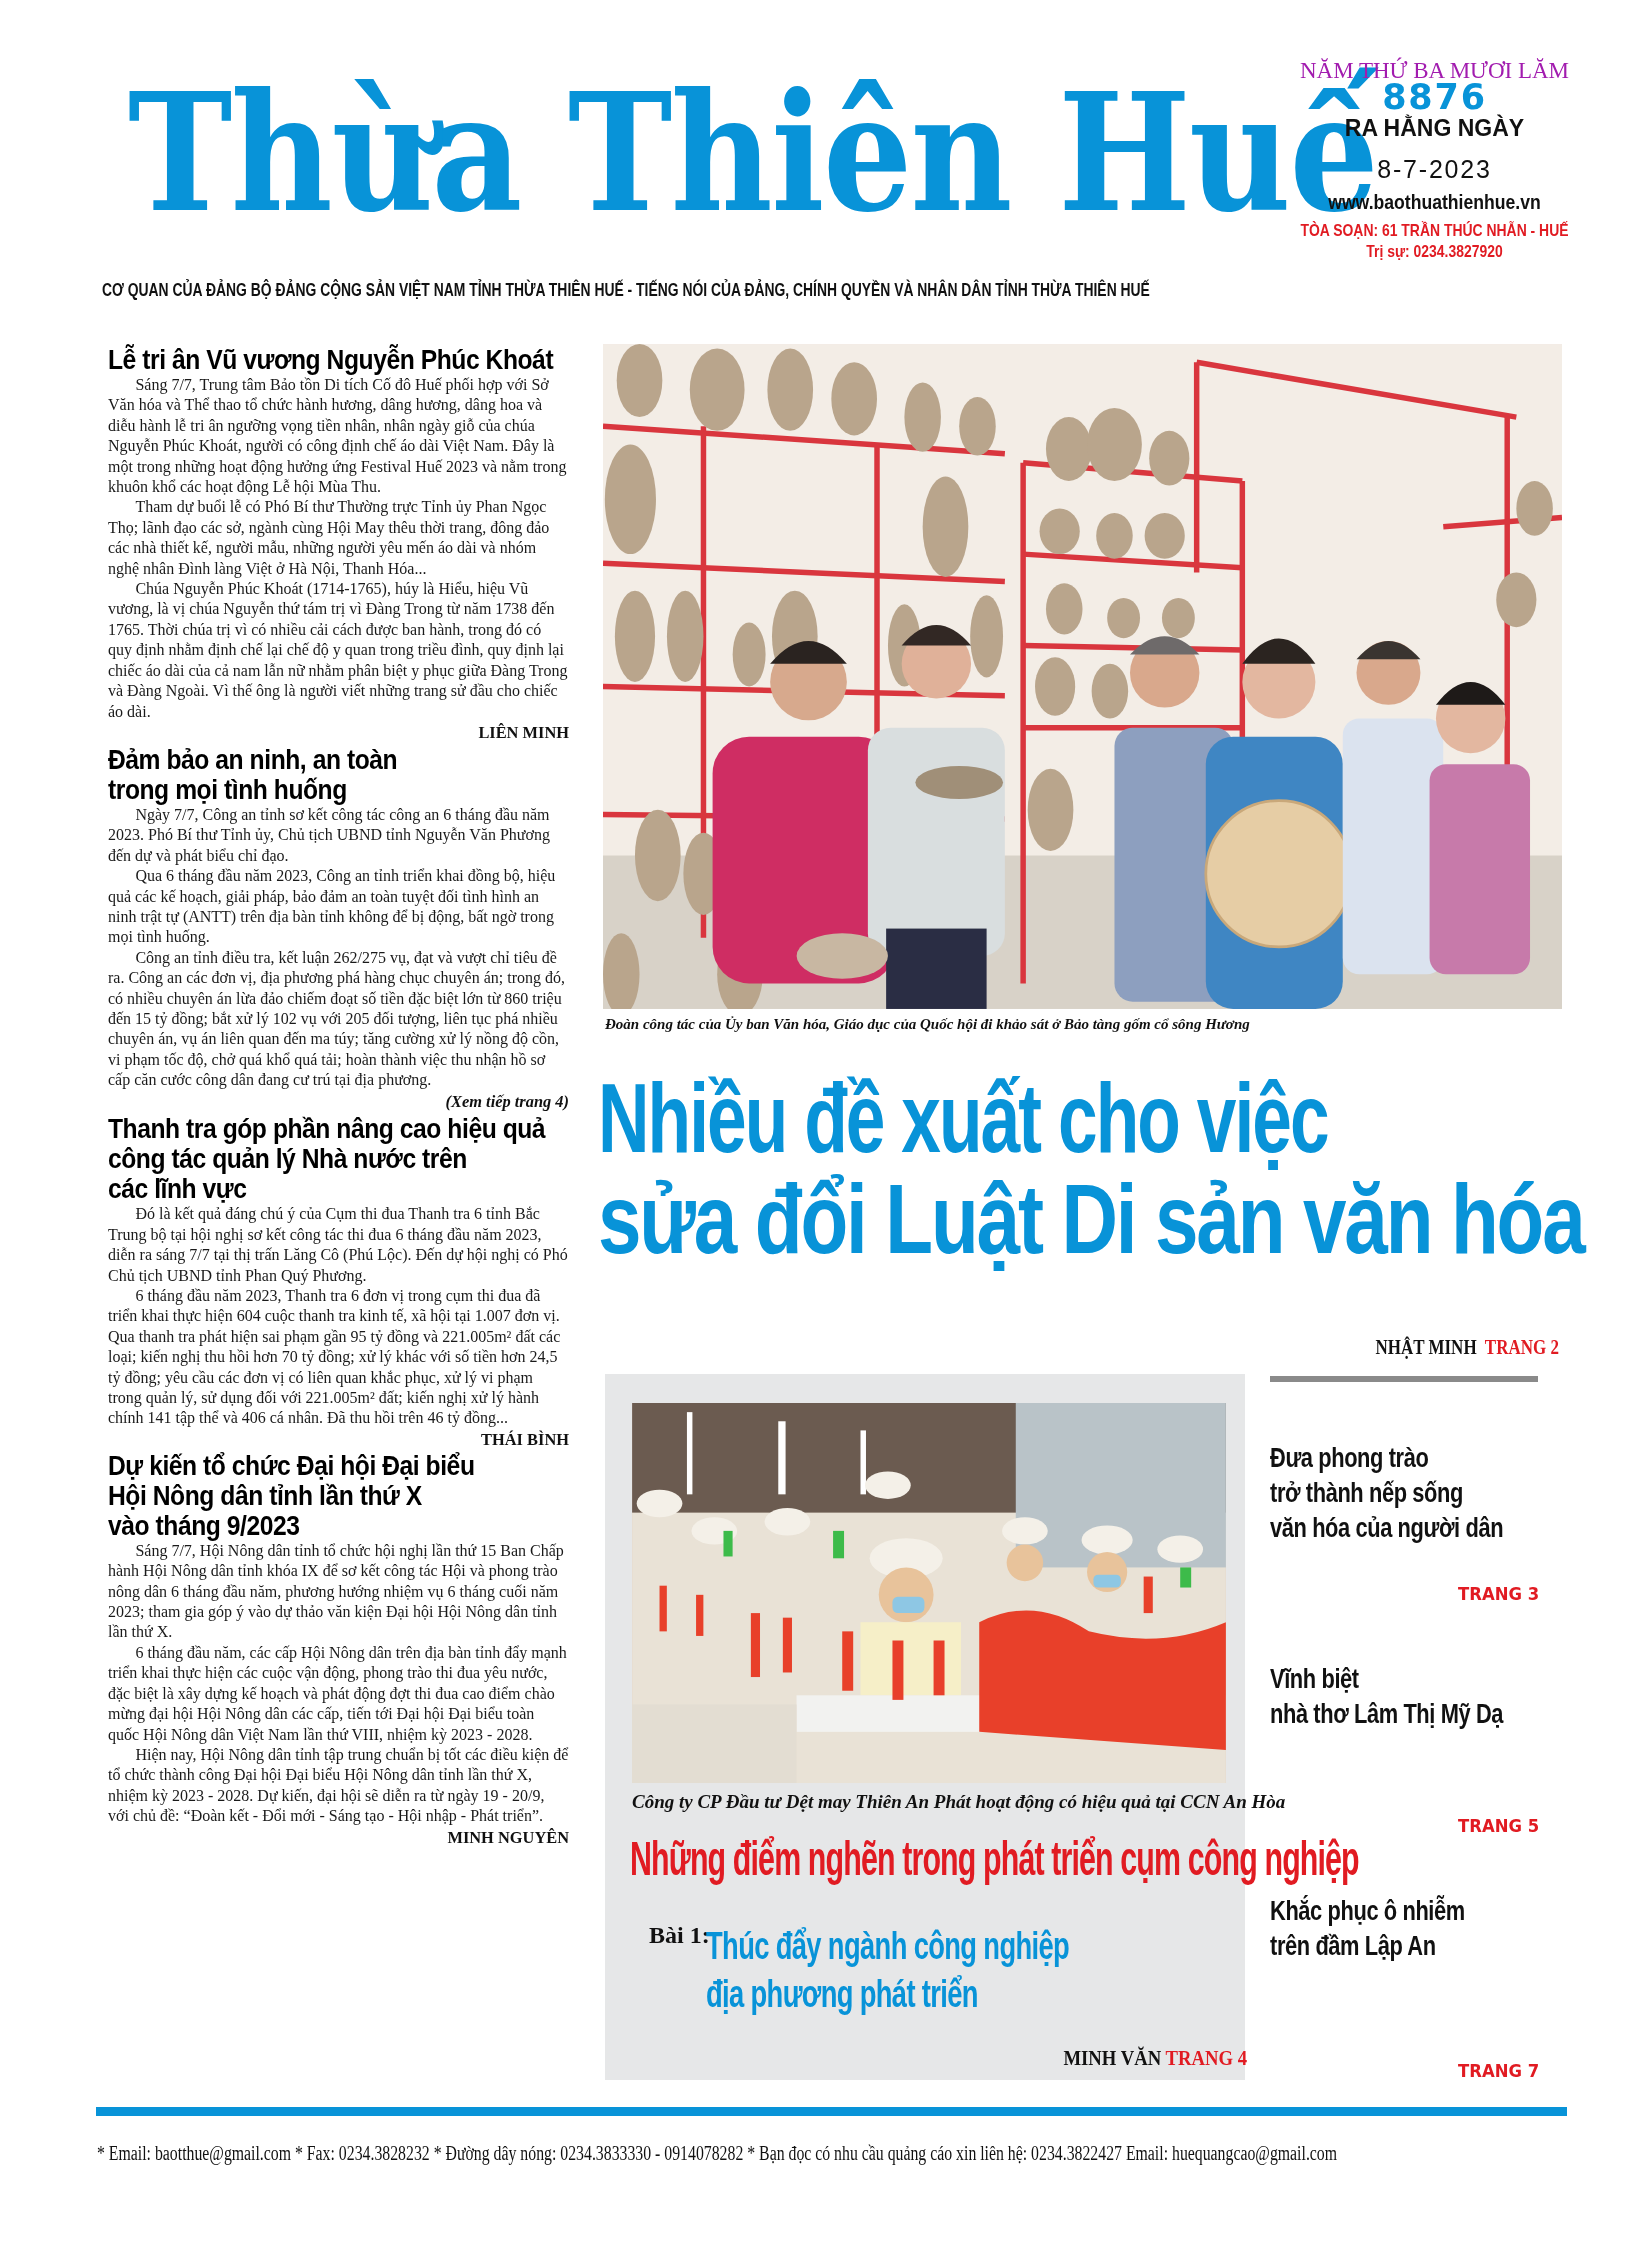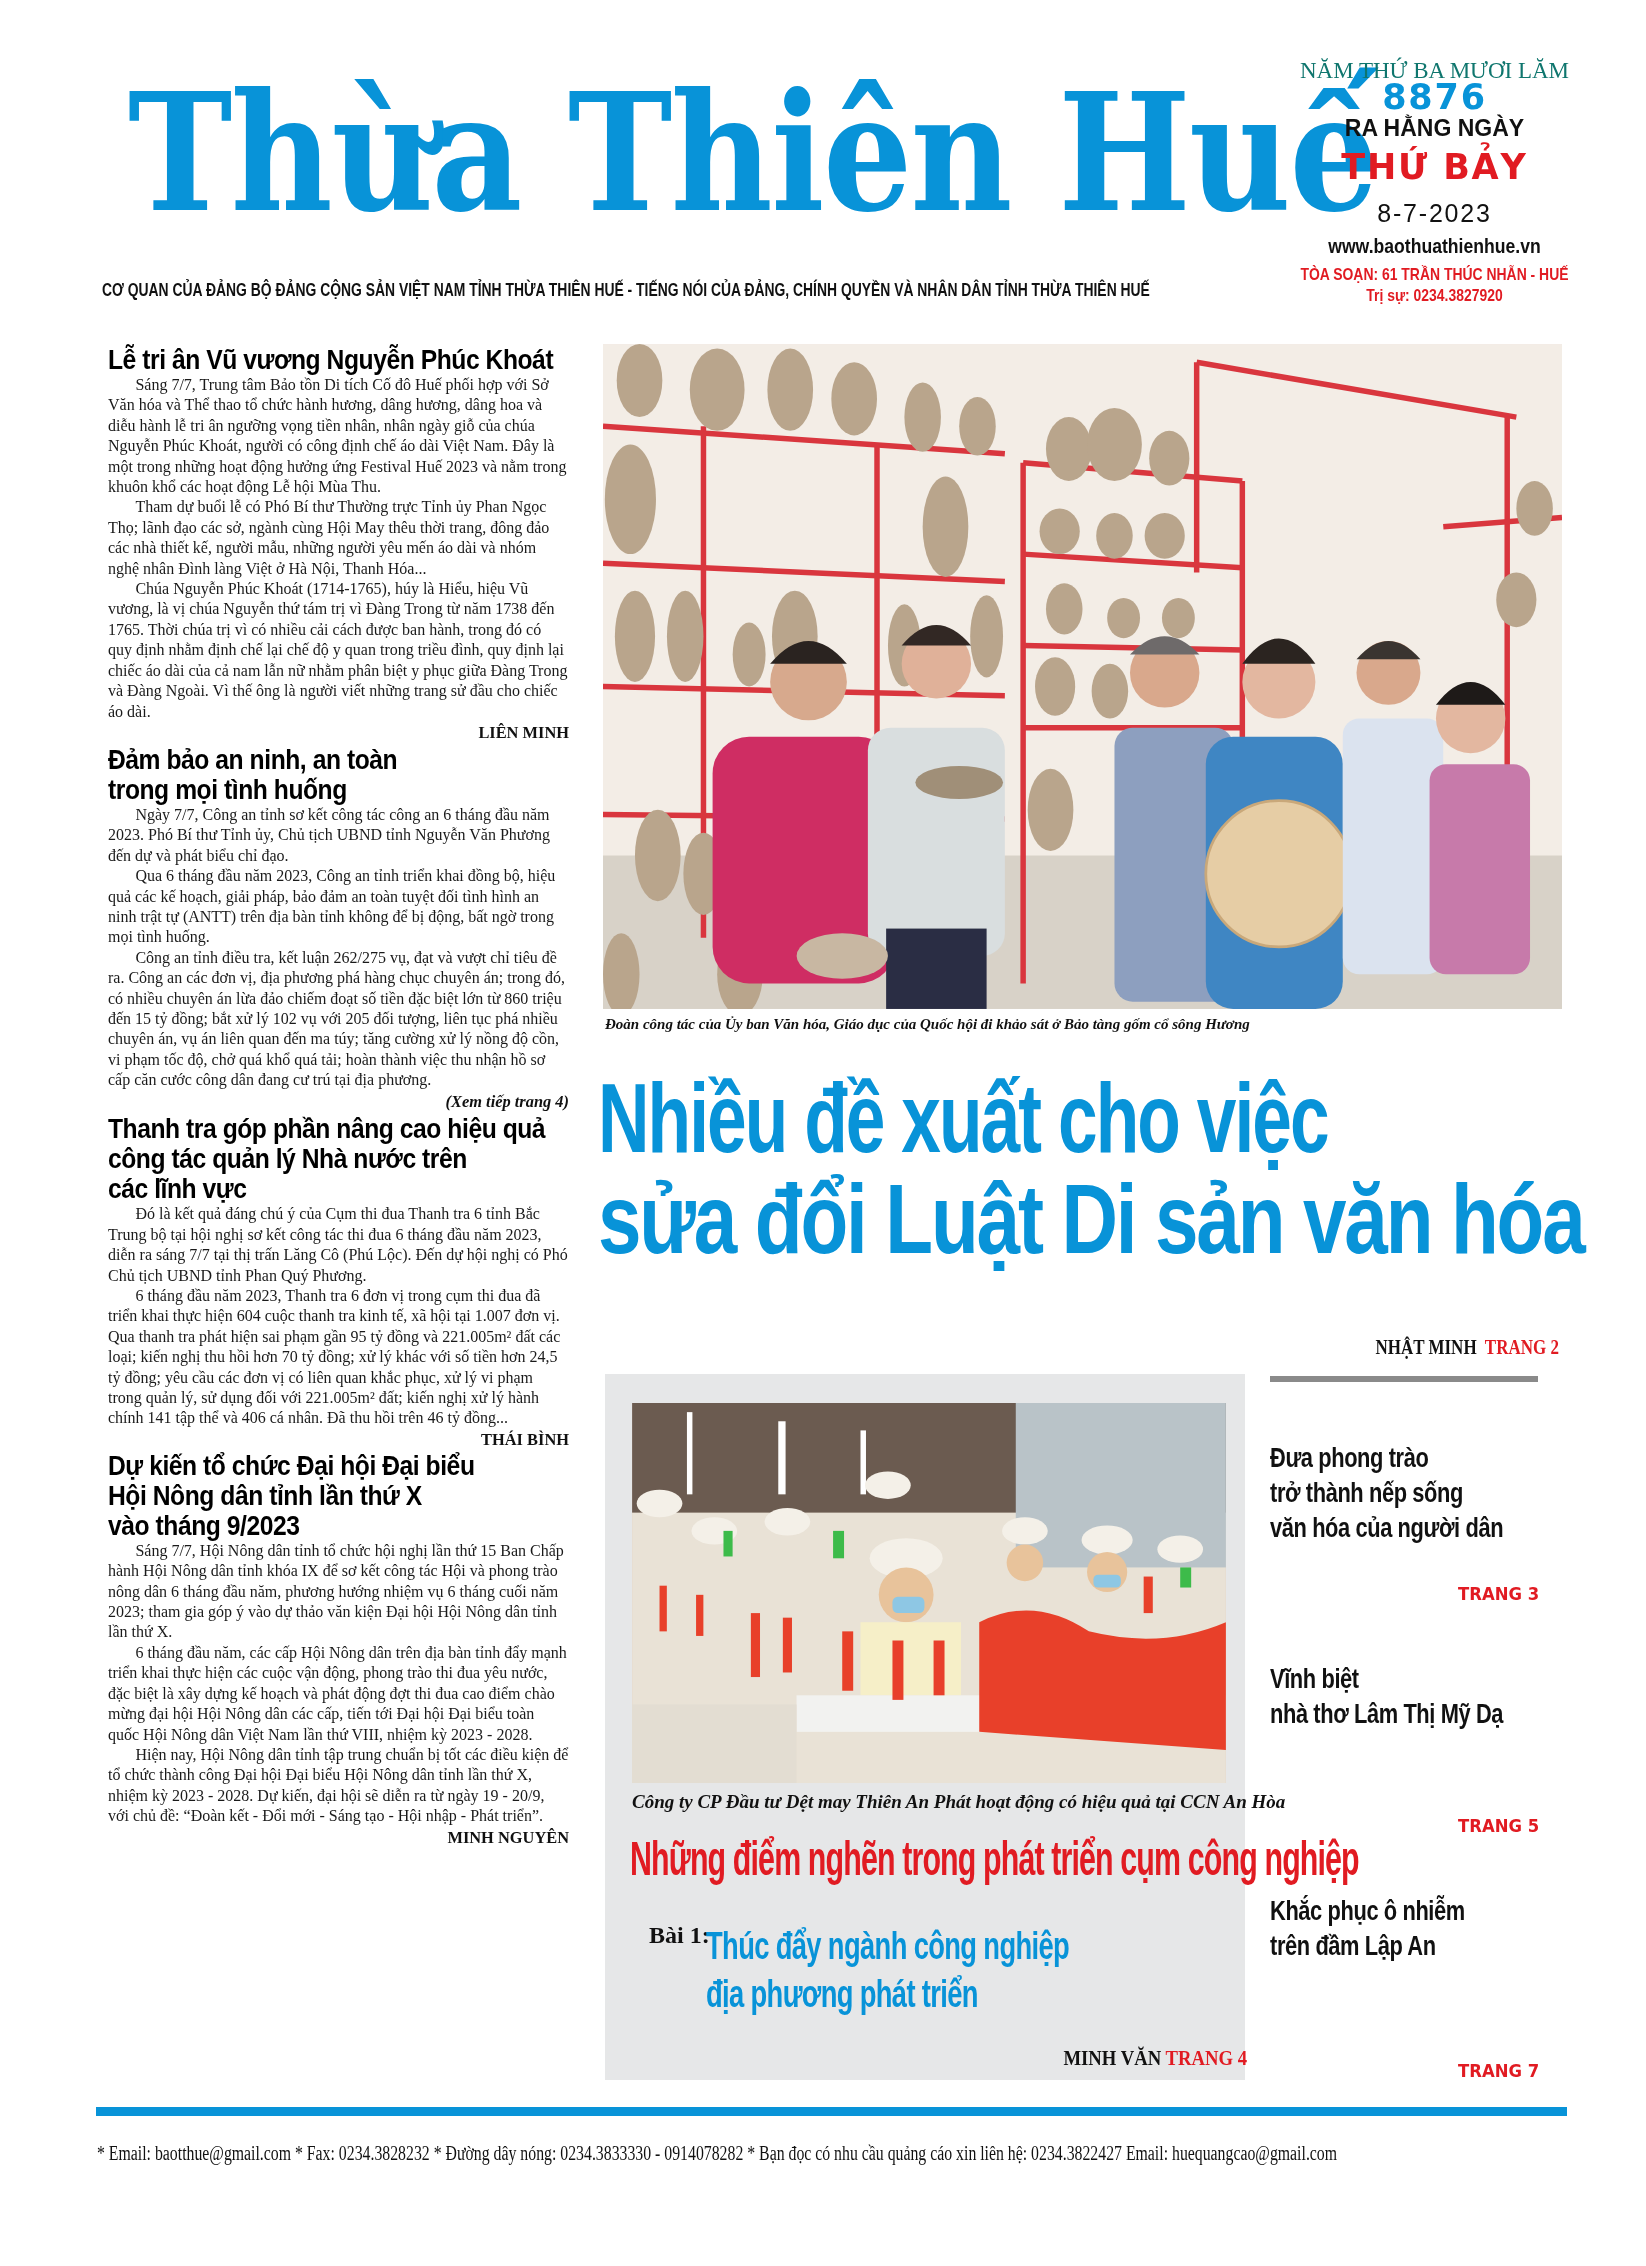--- a/index.html
+++ b/index.html
@@ -8,21 +8,21 @@
 
   
   .masthead-title {
     left: 128px; top: 48px; width: 1133px; height: 210px;
     font-family: "DejaVu Serif", serif; font-weight: bold;
     color: #0893d8; font-size: 163px; line-height: 210px;
     letter-spacing: -1.8px; white-space: nowrap;
     transform: scaleX(0.86); transform-origin: left center;
   }
   .issue-box { left: 1261px; top: 57px; width: 347px; text-align: center; }
-  .issue-year { font-family: "Liberation Serif", serif; font-size: 23px; color: #0f766e; line-height: 27.4px; }
+  .issue-year { font-family: "Liberation Serif", serif; font-size: 23px; color: #a21caf; line-height: 27.4px; }
   .issue-number { font-family: "DejaVu Sans", sans-serif; font-weight: bold; color: #0893d8; font-size: 35px; line-height: 27.4px; letter-spacing: 1.8px; }
   .issue-daily { font-family: "Liberation Sans", sans-serif; font-weight: bold; font-size: 23px; line-height: 33px; }
   .issue-weekday { font-family: "DejaVu Sans", sans-serif; font-weight: bold; color: #e11b22; font-size: 35px; line-height: 44px; letter-spacing: 1.8px; }
   .issue-date { font-family: "Liberation Sans", sans-serif; font-size: 25px; line-height: 33px; letter-spacing: 1.8px; margin-top: 8px; }
   .issue-web { font-family: "Liberation Sans", sans-serif; font-weight: bold; font-size: 20px; line-height: 33px; transform: scaleX(0.88); }
   .issue-office { font-family: "Liberation Sans", sans-serif; font-weight: bold; color: #e11b22; font-size: 16.4px; line-height: 22px; transform: scaleX(0.85); white-space: nowrap; }
   .issue-phone { font-family: "Liberation Sans", sans-serif; font-weight: bold; color: #e11b22; font-size: 16.4px; line-height: 20px; transform: scaleX(0.85); }
 
   .tagline {
     left: 102px; top: 279px; width: 1334px; white-space: nowrap;
@@ -116,21 +116,20 @@
 </style>
 </head>
 <body>
 
 <div class="abs masthead-title">Thừa Thiên Huế</div>
 
 <div class="abs issue-box">
   <div class="issue-year">NĂM THỨ BA MƯƠI LĂM</div>
   <div class="issue-number">8876</div>
   <div class="issue-daily">RA HẰNG NGÀY</div>
-  <div class="issue-weekday">THỨ BẢY</div>
   <div class="issue-date">8-7-2023</div>
   <div class="issue-web">www.baothuathienhue.vn</div>
   <div class="issue-office">TÒA SOẠN: 61 TRẦN THÚC NHẪN - HUẾ</div>
   <div class="issue-phone">Trị sự: 0234.3827920</div>
 </div>
 
 <div class="abs tagline">CƠ QUAN CỦA ĐẢNG BỘ ĐẢNG CỘNG SẢN VIỆT NAM TỈNH THỪA THIÊN HUẾ  -  TIẾNG NÓI CỦA ĐẢNG, CHÍNH QUYỀN VÀ NHÂN DÂN TỈNH THỪA THIÊN HUẾ</div>
 
 <div class="abs left-col">
 

